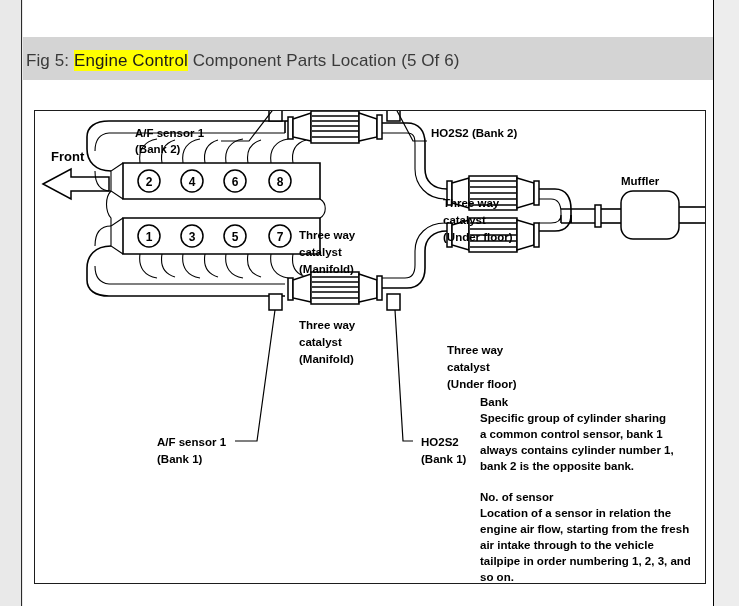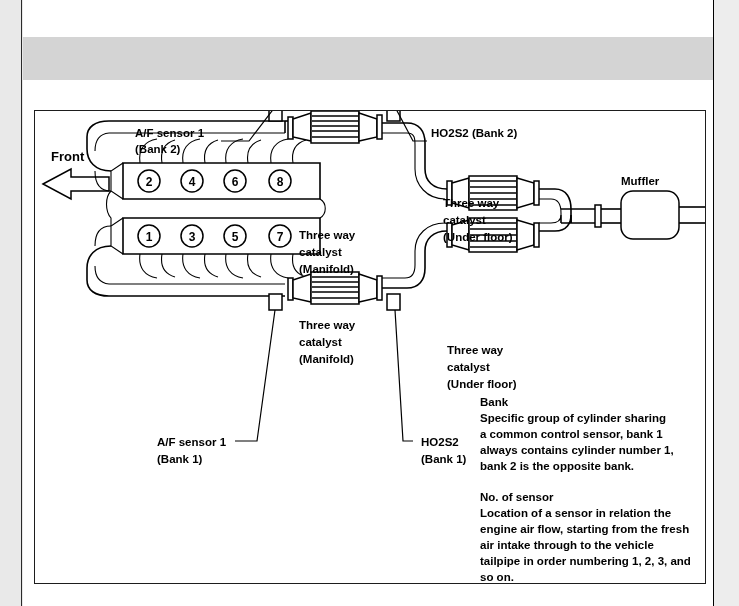--- a/index.html
+++ b/index.html
@@ -127,20 +127,23 @@
 
 <div id="page-frame">
 
   <div id="gutter-left"></div>
   <div id="gutter-right"></div>
 
   <div id="page-sheet"></div>
 
   <div id="header-bar"></div>
 
+  <div id="figure-caption">
+    <span>Fig 5: </span><span class="hl">Engine Control</span><span> Component Parts Location (5 Of 6)</span>
+  </div>
 
   <div id="diagram-box">
     <svg id="diagram-svg" viewBox="0 0 670 472">
 
       <g>
         <text class="front-label" x="16" y="50">Front</text>
         <path class="solidfill" stroke-width="2.2" d="M 8 73 L 36 58 L 36 66 L 74 66 L 74 80 L 36 80 L 36 88 Z"></path>
       </g>
 
       <g>

